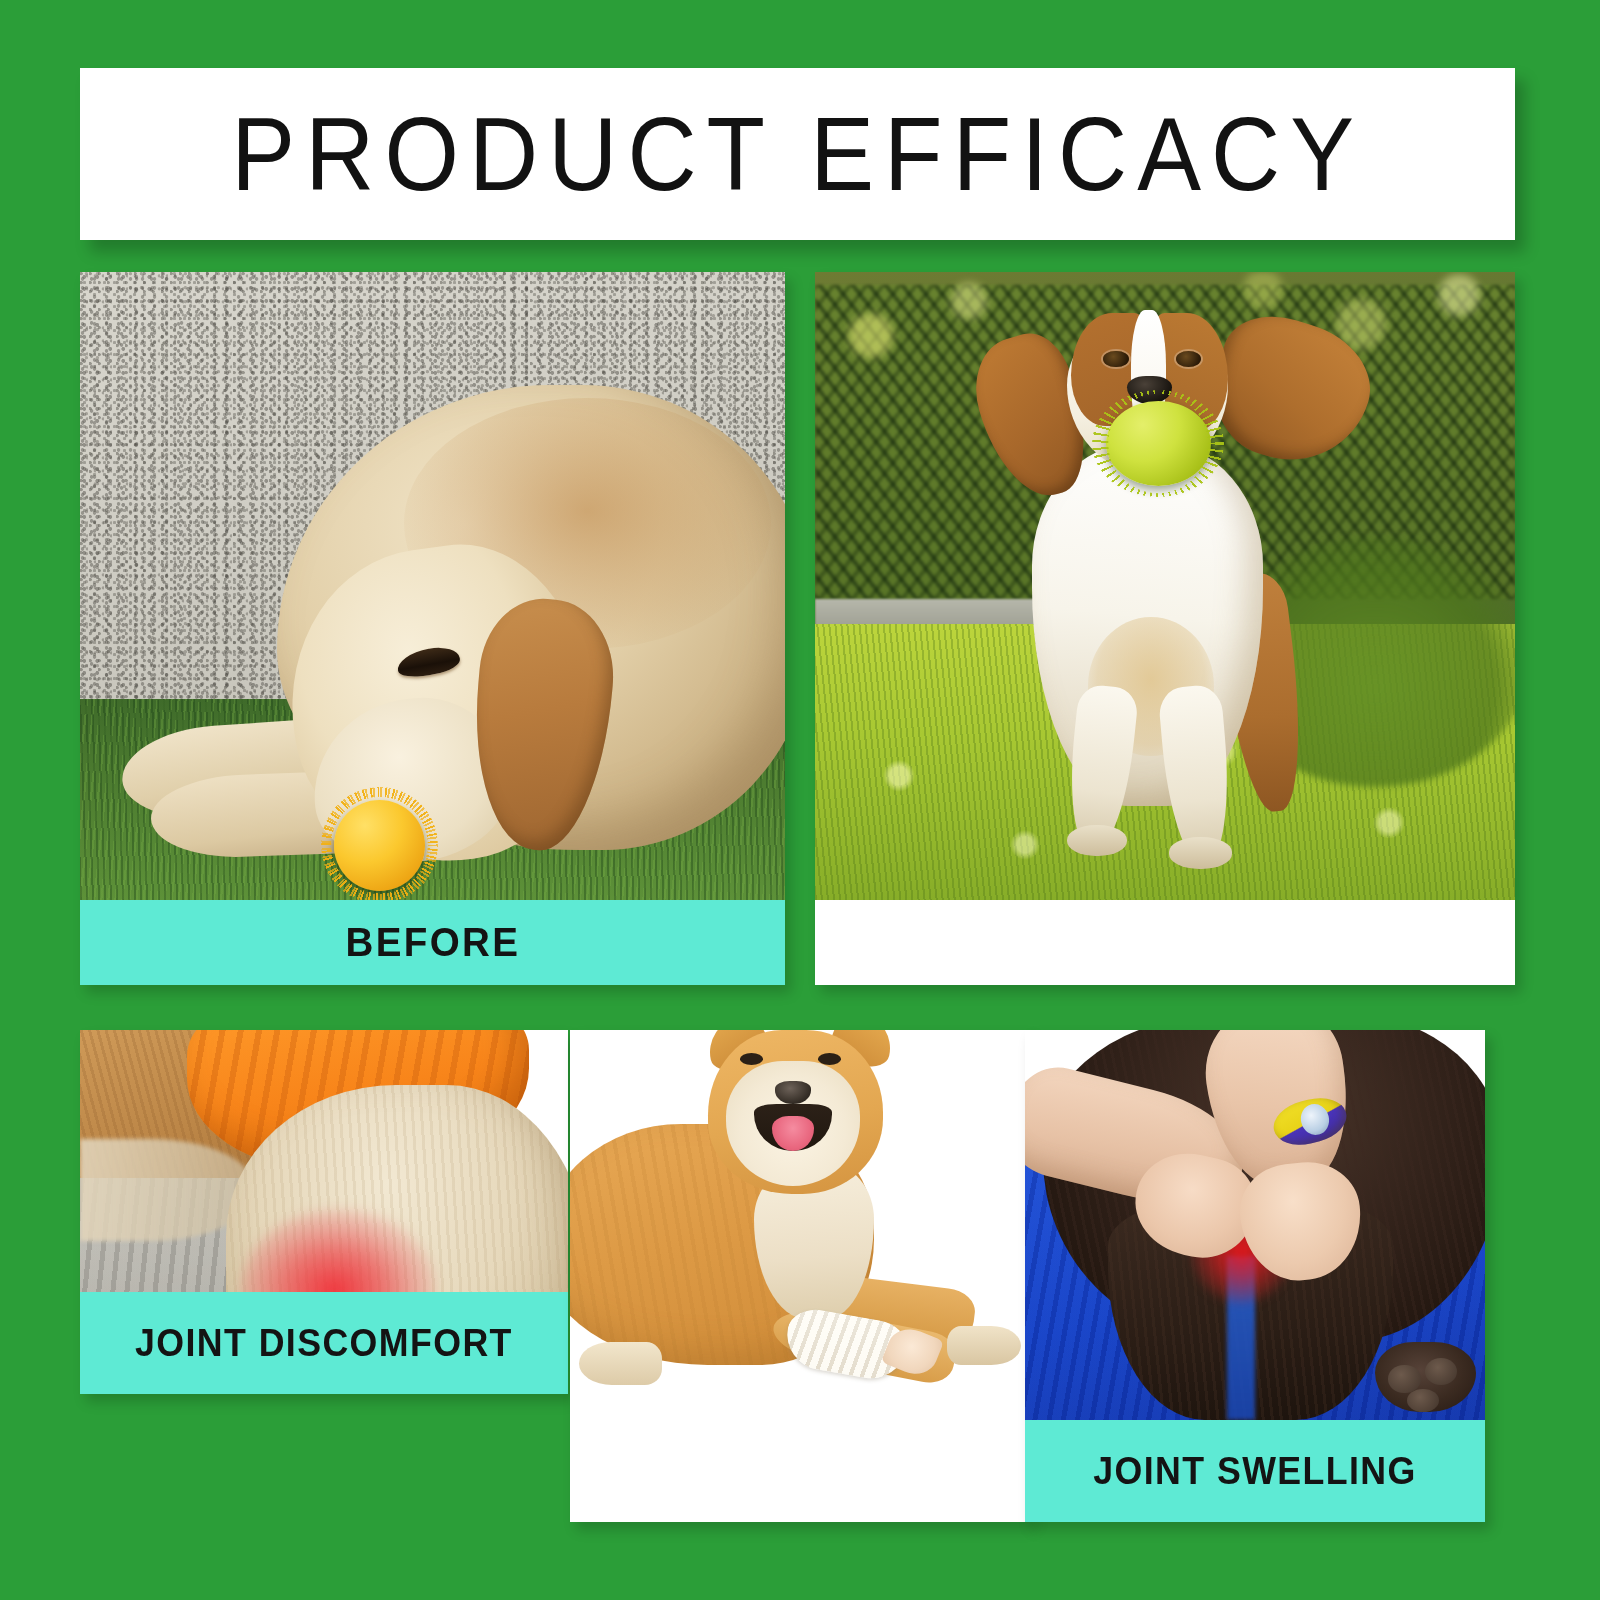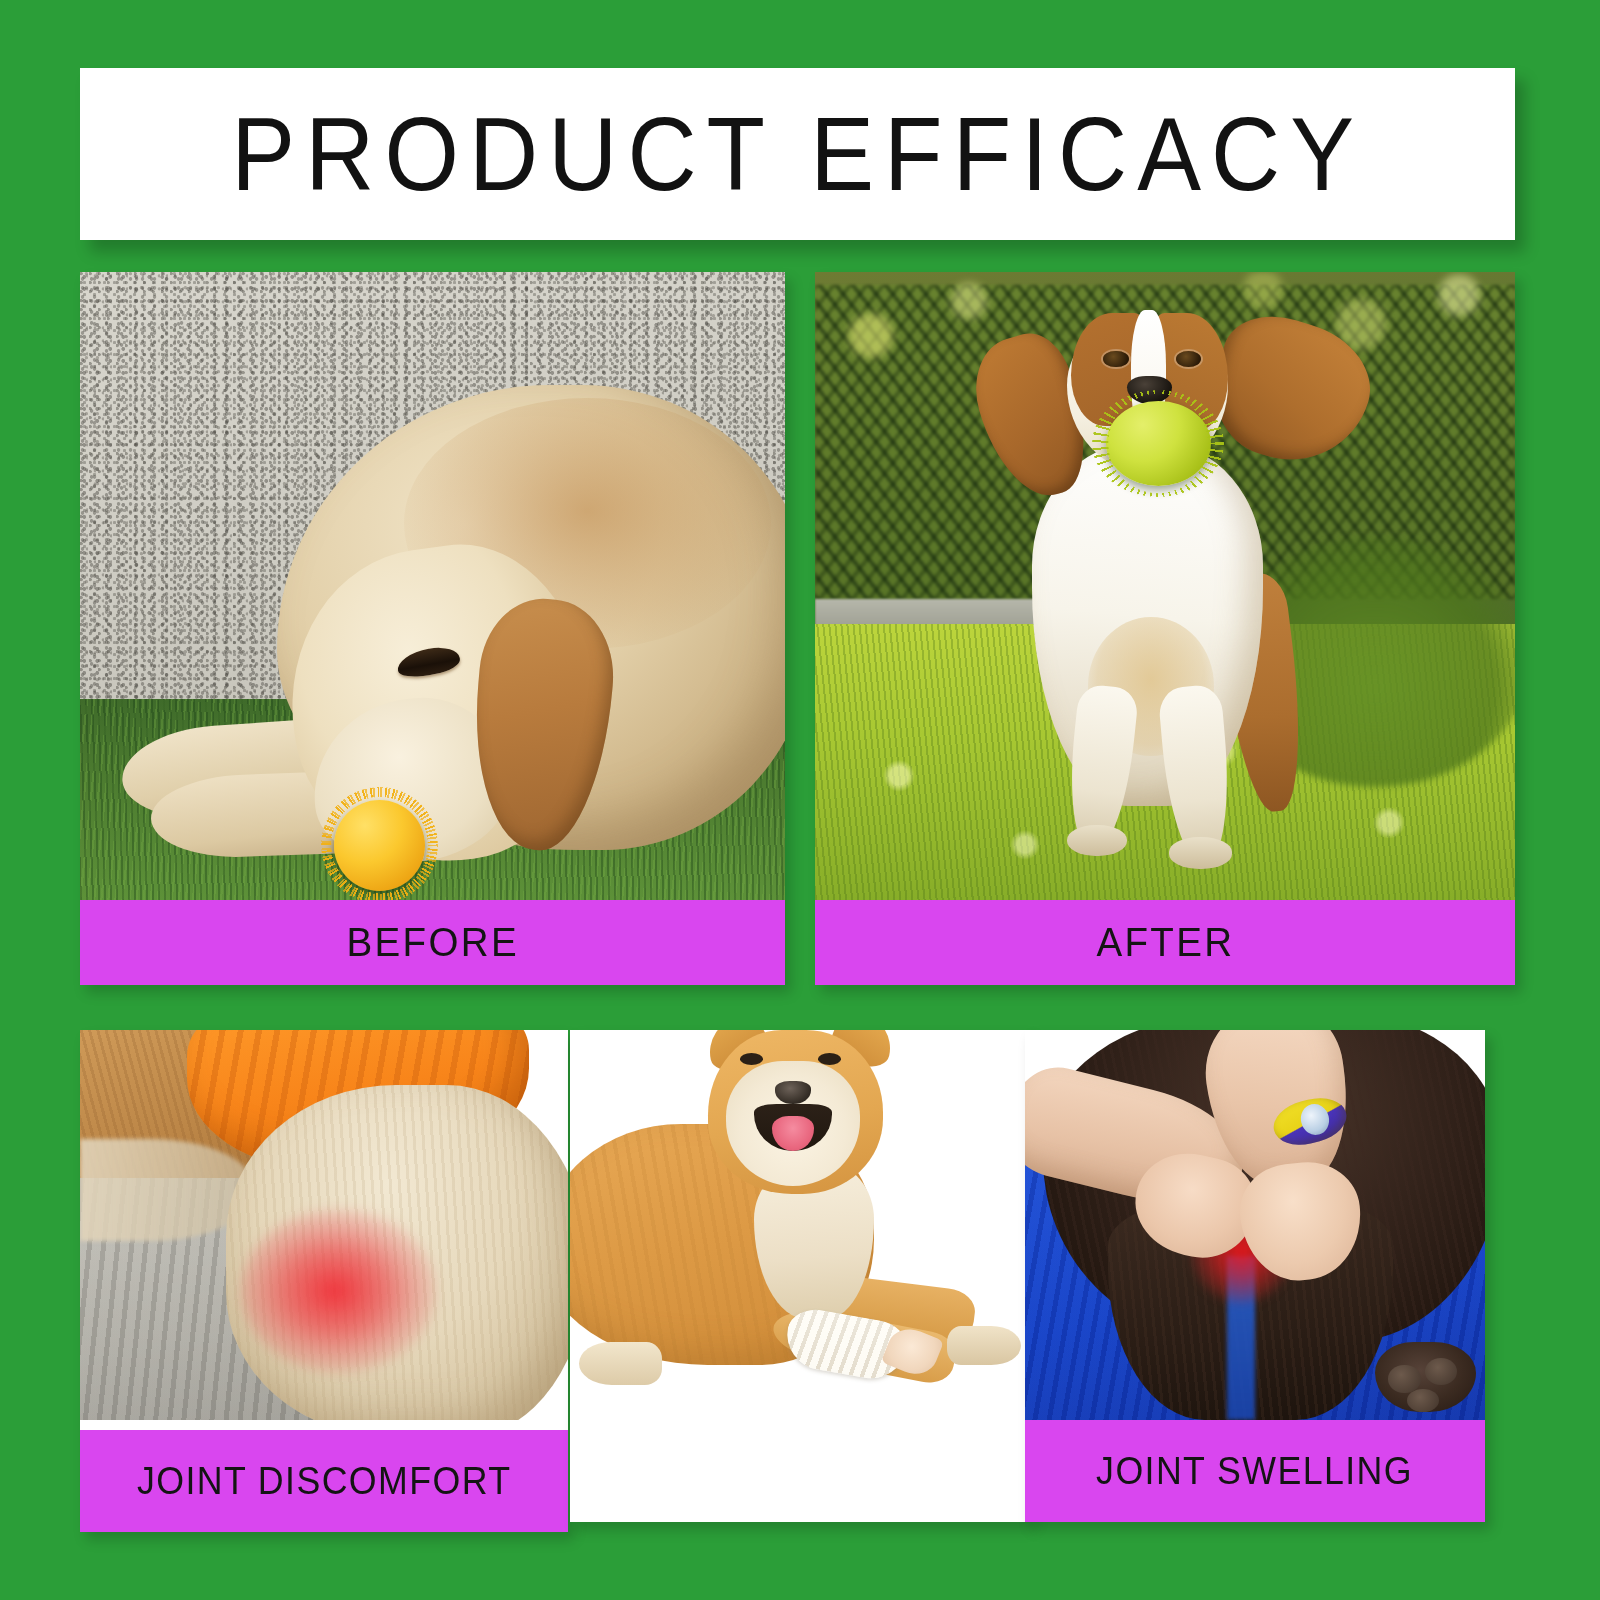--- a/index.html
+++ b/index.html
@@ -24,39 +24,40 @@
     letter-spacing:11px; white-space:nowrap;
     transform:scaleX(0.92); transform-origin:center;
   }
 
   
   .card{ position:absolute; background:#fff; box-shadow:6px 8px 12px rgba(0,0,0,0.18); overflow:hidden; }
   .card .photo{ position:absolute; left:0; top:0; width:100%; overflow:hidden; }
   .card .caption{
     position:absolute; left:0; bottom:0; width:100%;
     display:flex; align-items:center; justify-content:center;
-    background:#d946ef;
+    background:#5eead4;
+    font-weight:bold;
   }
   .cap-text{
     font-family:"Liberation Sans Narrow","Liberation Sans", sans-serif;
     font-size:41px; color:#141414; letter-spacing:2.5px; white-space:nowrap;
     transform:scaleX(0.94);
   }
   .cap-text.small{ font-size:38px; letter-spacing:1.5px; }
 
   
   #card-before{ left:80px;  top:272px; width:705px; height:713px; }
   #card-before .photo{ height:628px; }
   #card-before .caption{ height:85px; }
   #card-after{ left:815px; top:272px; width:700px; height:713px; }
   #card-after .photo{ height:628px; }
   #card-after .caption{ height:85px; }
 
   
-  #card-discomfort{ left:80px;   top:1030px; width:488px; height:502px; }
+  #card-discomfort{ left:80px;   top:1030px; width:488px; height:364px; }
   #card-pain{       left:570px;  top:1030px; width:460px; height:492px; }
   #card-swelling{   left:1025px; top:1030px; width:460px; height:492px; }
   .card.bottom .photo{ height:390px; }
   .card.bottom .caption{ height:102px; }
 
   
   .scene{ position:absolute; inset:0; }
 
   
   .bf-wall{
@@ -545,23 +546,20 @@
       <div class="af-head"></div>
       <div class="af-head-brownL"></div>
       <div class="af-head-brownR"></div>
       <div class="af-blaze"></div>
       <div class="af-eye-l"></div>
       <div class="af-eye-r"></div>
       <div class="af-nose"></div>
       <div class="af-ball"></div>
     </div>
   </div>
-  <div class="caption">
-    <span class="cap-text">AFTER</span>
-  </div>
 </div>
 
 <div class="card bottom" id="card-discomfort">
   <div class="photo">
     <div class="scene">
       <div class="jd-fur-bg"></div>
       <div class="jd-bed"></div>
       <div class="jd-tail"></div>
       <div class="jd-sweater"></div>
       <div class="jd-thigh"></div>

